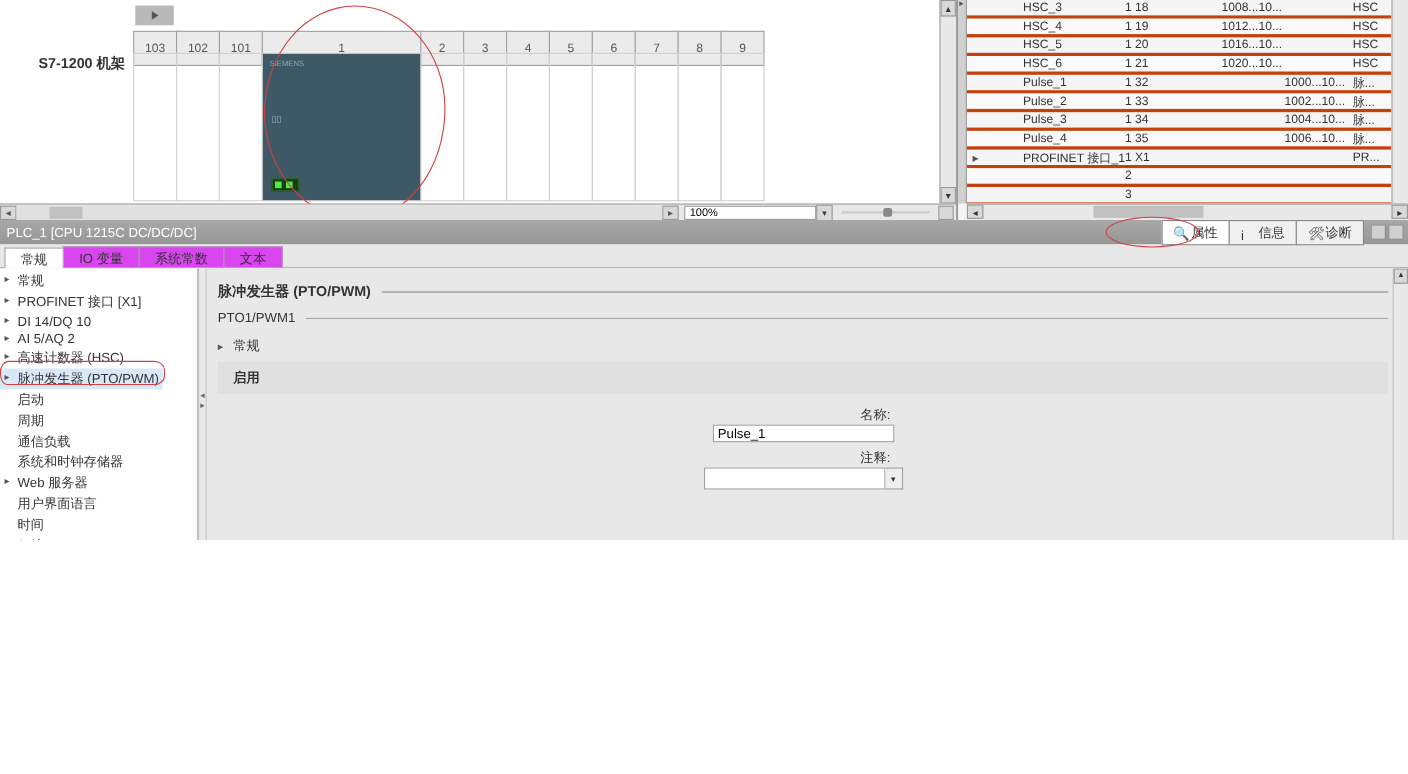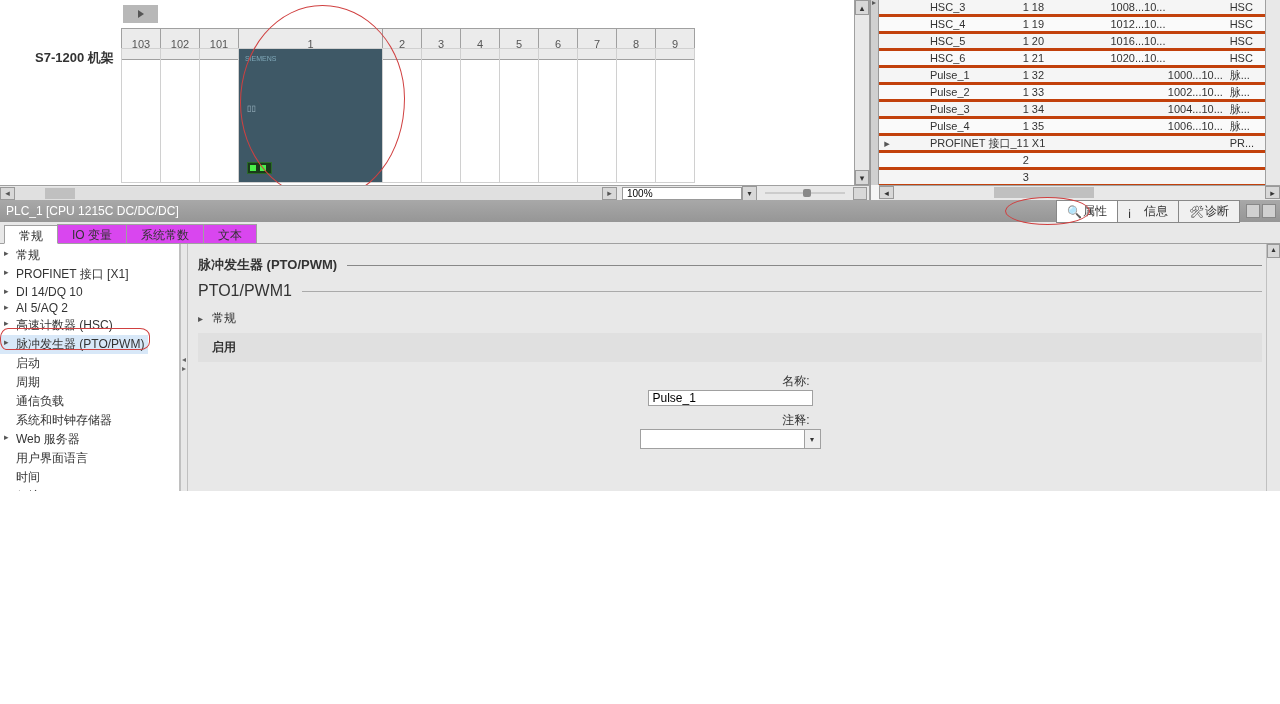--- a/index.html
+++ b/index.html
@@ -76,21 +76,21 @@
 .nav-item.exp::before { content: "\25B8"; position: absolute; left: 4px; top: 2px; font-size: 9px; color: #555; }
 .nav-item.selected { background: #d8e8f8; display: inline-block; }
 .nav-item.anno { position: relative; }
 .circle-annot3 { position: absolute; left: 0px; top: 84px; width: 150px; height: 22px; border: 1px solid #d04040; border-radius: 8px 10px 10px 6px / 10px 8px 8px 10px; pointer-events: none; }
 .nav-splitter { width: 8px; background: #e8e8e8; border-left: 1px solid #c0c0c0; border-right: 1px solid #c0c0c0; position: relative; cursor: col-resize; }
 .nav-splitter .grip { position: absolute; top: 45%; left: 1px; font-size: 8px; color: #666; }
 
 .detail-pane { flex: 1; background: #e8e8e8; overflow: hidden; position: relative; padding: 8px 18px 0 10px; }
 .section-title { font-weight: bold; font-size: 13px; padding: 4px 0; display: flex; align-items: center; }
 .section-title .line { flex: 1; border-bottom: 1px solid #888; margin-left: 10px; }
-.sub-section { font-size: 16px; padding: 4px 0; display: flex; align-items: center; }
+.sub-section { font-size: 12px; padding: 4px 0; display: flex; align-items: center; }
 .sub-section .line { flex: 1; border-bottom: 1px solid #aaa; margin-left: 10px; }
 .collapse-row { display: flex; align-items: center; padding: 6px 0; }
 .collapse-row .chev { width: 14px; font-size: 10px; color: #555; cursor: pointer; }
 .group-header { font-weight: bold; font-size: 12px; padding: 6px 0 6px 14px; background: #e0e0e0; margin-top: 0; }
 .form-row-check { padding: 8px 0 8px 180px; }
 .form-row-check input[type=checkbox] { margin-right: 6px; vertical-align: middle; }
 .form-row { display: flex; align-items: center; padding: 3px 0; flex-direction: column; }
 .form-row label { width: 175px; text-align: right; padding-right: 8px; font-size: 12px; }
 .form-row input[type=text] { flex: 1; max-width: 870px; height: 20px; border: 1px solid #a0a0a0; padding: 0 4px; font-size: 12px; background: #fff; }
 .form-row .textarea-wrap { flex: 1; max-width: 870px; display: flex; }

